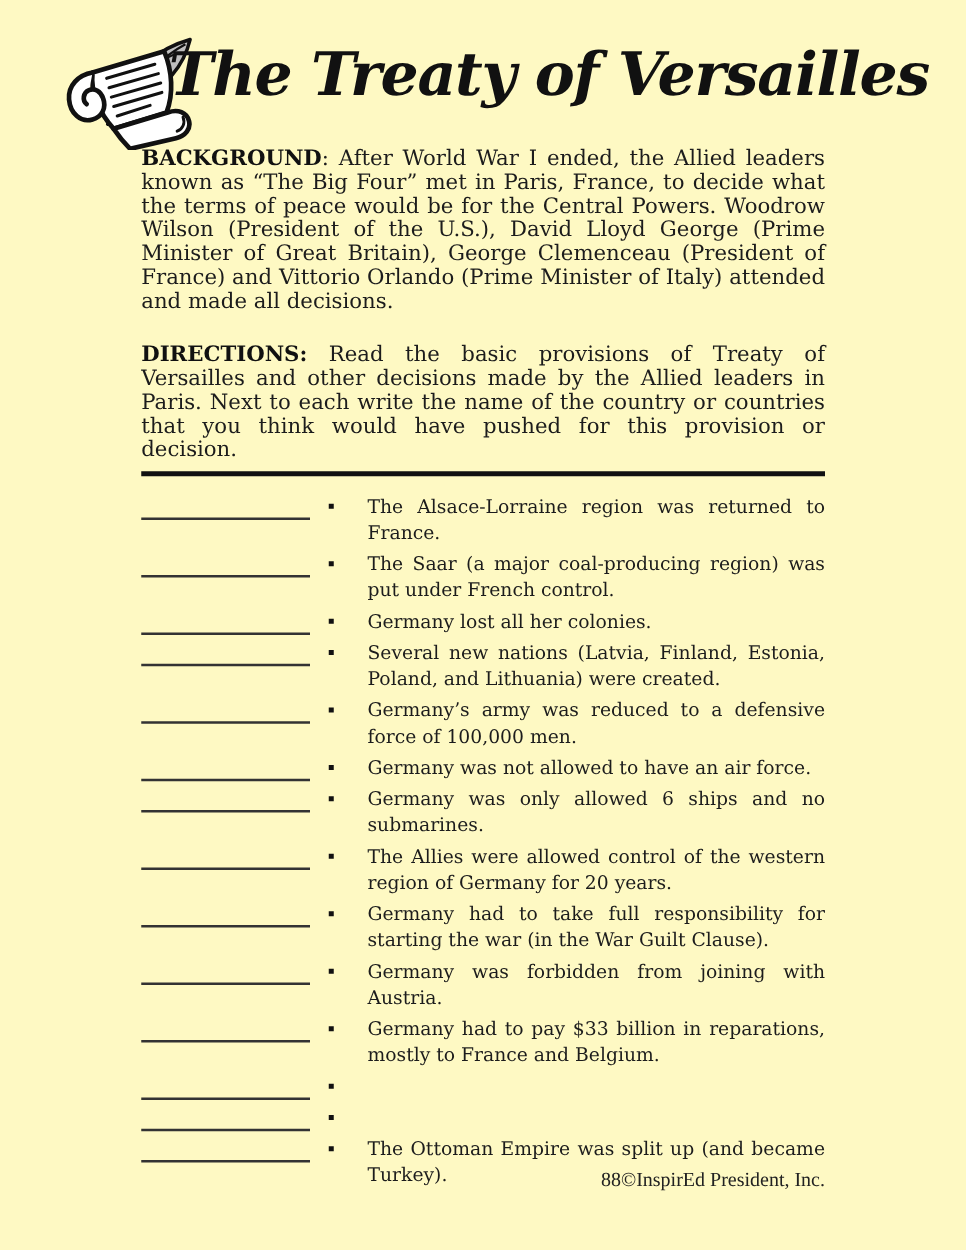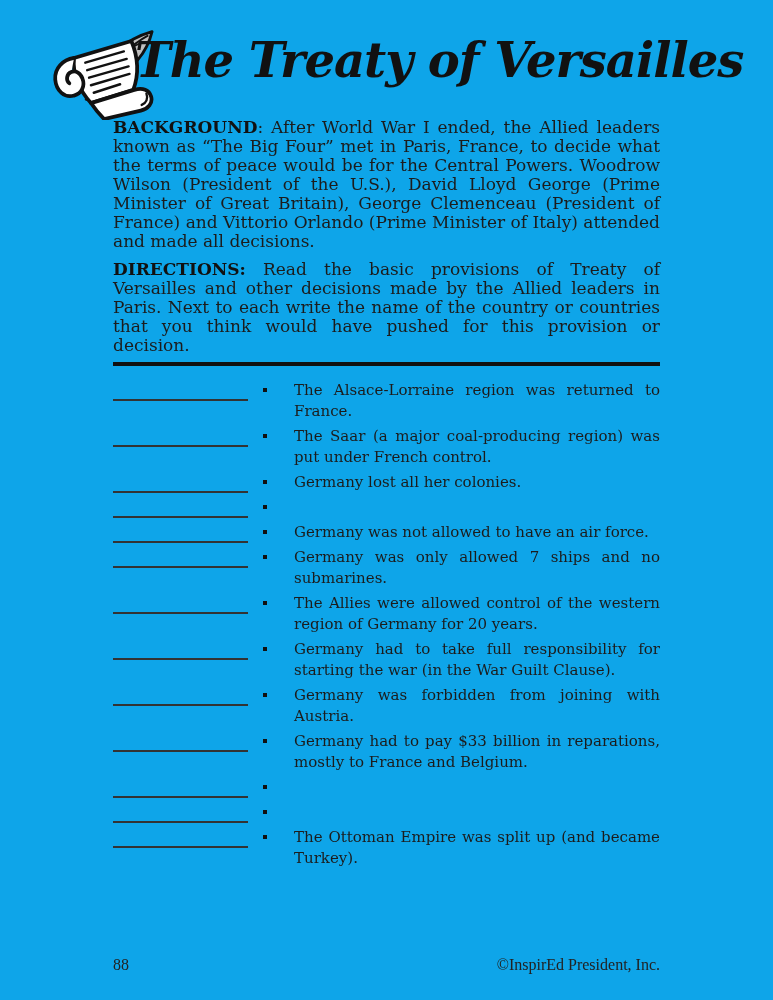--- a/index.html
+++ b/index.html
@@ -1,20 +1,20 @@
 <!DOCTYPE html>
 <html><head>
 <meta charset="utf-8">
 <style>
   html, body { margin: 0; padding: 0; background: #ffffff; }
   .page {
     position: relative;
     width: 773px;
     height: 1000px;
-    background: #0ea5e9;
+    background: #fef9c3;
     color: #1a1a1a;
     font-family: "DejaVu Serif", serif;
     overflow: hidden;
     box-sizing: border-box;
     padding: 0 113px;
   }
   
   .header { position: relative; height: 88px; margin-top: 26px; }
   .scroll-icon { position: absolute; left: -70px; top: 0; width: 126px; height: 94px; }
   .title {
@@ -32,21 +32,21 @@
   }
   
   .para {
     margin: 0;
     font-size: 17px;
     line-height: 19px;
     text-align: justify;
     color: #1c1c1c;
   }
   .para.background { margin-top: 4px; }
-  .para.directions { margin-top: 9px; }
+  .para.directions { margin-top: 24px; }
   .para b { font-weight: bold; color: #111; }
   
   .rule { height: 4px; background: #111; margin-top: 7px; }
   
   .list { margin-top: 14px; }
   .row { display: flex; align-items: flex-start; margin-bottom: 4px; }
   .blank {
     flex: none;
     width: 135px;
     height: 19px;
@@ -68,25 +68,24 @@
     text-align: justify;
     color: #1c1c1c;
   }
   
   .footer {
     position: absolute;
     left: 113px;
     right: 113px;
     top: 936px;
     display: flex;
-    justify-content: space-between;
+    justify-content: flex-end;
     font-family: "Liberation Serif", serif;
     font-size: 16px;
     color: #222;
-    margin-top: 20px;
   }
 </style>
 </head>
 <body>
 
 <div class="page">
 
   <div class="header">
     <svg class="scroll-icon" viewBox="0 0 130 100" aria-hidden="true">
 
@@ -134,36 +133,42 @@
     <div class="ptext">The Saar (a major coal-producing region) was put under French control.</div>
   </div>
 
   <div class="row">
     <div class="blank"></div>
     <div class="bullet"></div>
     <div class="ptext">Germany lost all her colonies.</div>
   </div>
 
 
-
-  <div class="row">
-    <div class="blank"></div>
-    <div class="bullet"></div>
+  <div class="row">
+    <div class="blank"></div>
+    <div class="bullet"></div>
+    <div class="ptext">Several new nations (Latvia, Finland, Estonia, Poland, and Lithuania) were created.</div>
+  </div>
+
+  <div class="row">
+    <div class="blank"></div>
+    <div class="bullet"></div>
+    <div class="ptext">Germany’s army was reduced to a defensive force of 100,000 men.</div>
   </div>
 
   <div class="row">
     <div class="blank"></div>
     <div class="bullet"></div>
     <div class="ptext">Germany was not allowed to have an air force.</div>
   </div>
 
   <div class="row">
     <div class="blank"></div>
     <div class="bullet"></div>
-    <div class="ptext">Germany was only allowed 7 ships and no submarines.</div>
+    <div class="ptext">Germany was only allowed 6 ships and no submarines.</div>
   </div>
 
   <div class="row">
     <div class="blank"></div>
     <div class="bullet"></div>
     <div class="ptext">The Allies were allowed control of the western region of Germany for 20 years.</div>
   </div>
 
   <div class="row">
     <div class="blank"></div>

